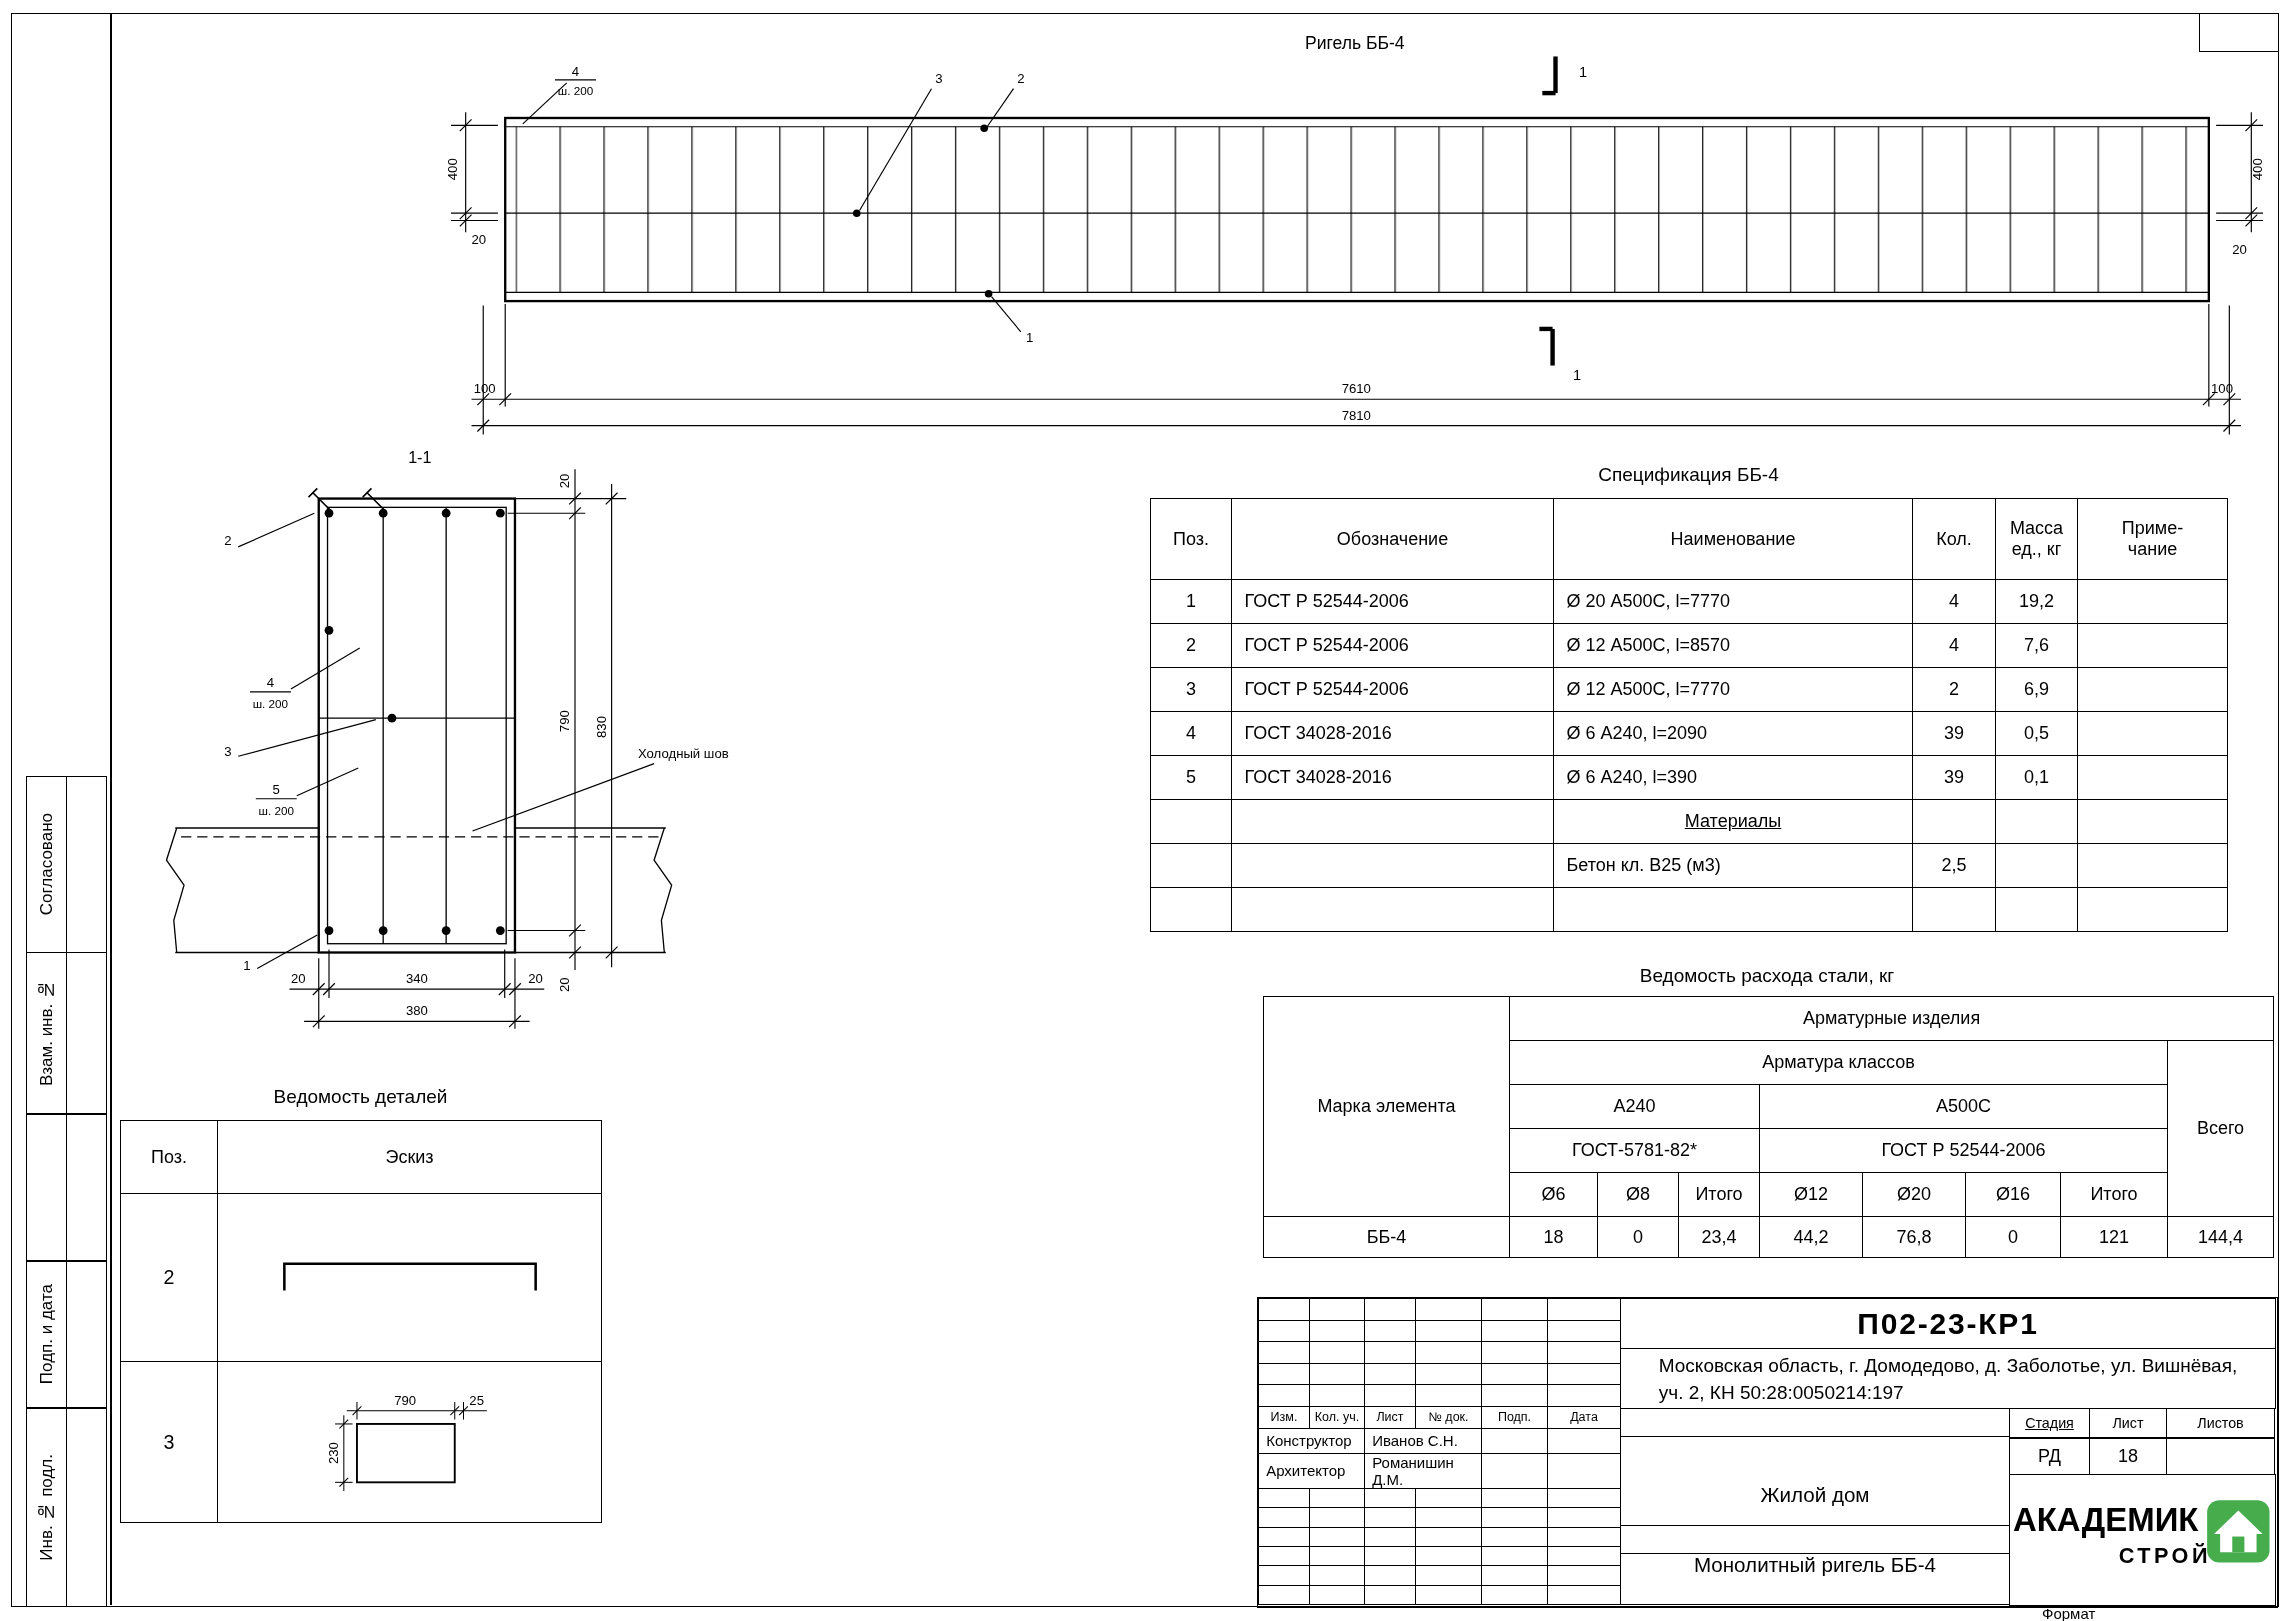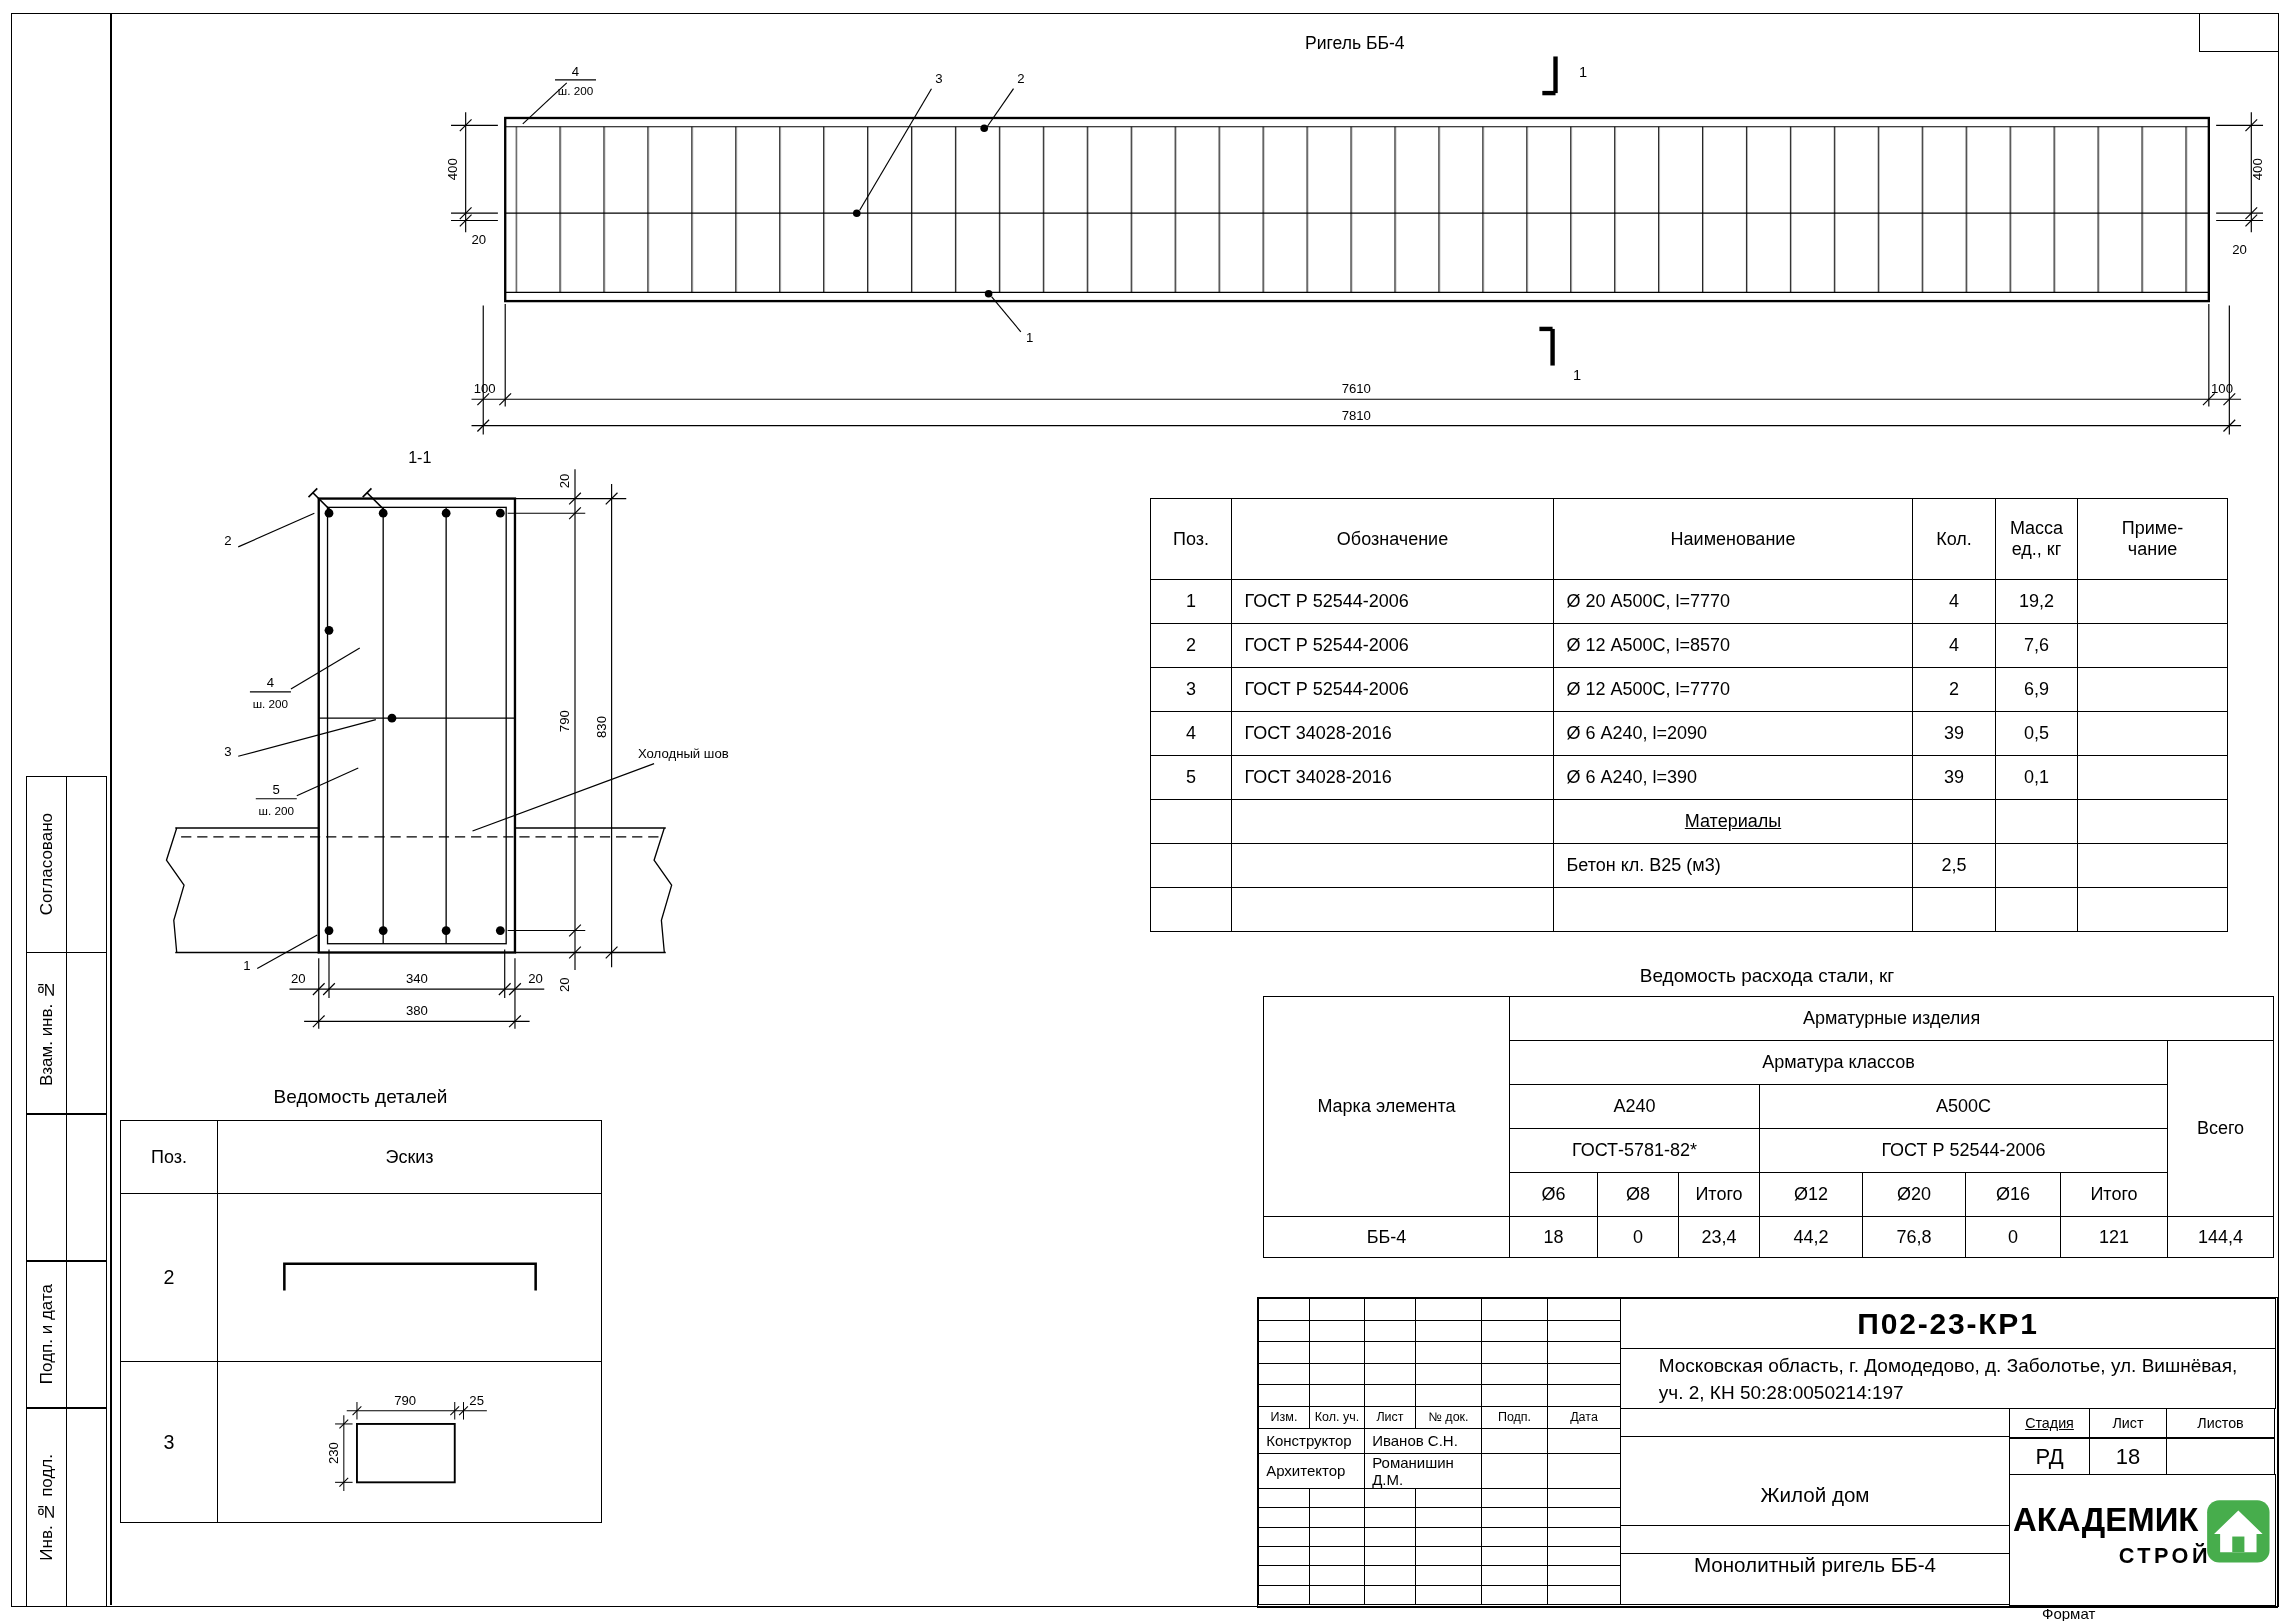--- a/index.html
+++ b/index.html
@@ -27,21 +27,21 @@
   
   .tb{position:absolute;left:1257px;top:1297px;width:1021px;height:311px;border:1.8px solid #000;box-sizing:border-box;}
   .tb .cell{position:absolute;border:0.9px solid #000;box-sizing:border-box;display:flex;align-items:center;justify-content:center;}
   .tb table{position:absolute;left:0;top:0;border:none;}
   .tb td{font-size:12.5px;}
   .tb .role td{font-size:15px;text-align:left;padding-left:7.2px;}
   .doc-num{font-size:30px;font-weight:bold;letter-spacing:1.8px;}
   .addr{font-size:19px;line-height:27px;}
   .big-cell{font-size:20.6px;}
   .stage-lbl{font-size:14.3px;}
-  .stage-val{font-size:22px;}
+  .stage-val{font-size:18px;}
   .fmt{position:absolute;top:1605px;font-size:15px;}
 </style>
 </head>
 <body>
 
 <div class="sheet">
 
   <div class="outer-border"></div>
   <div class="line" style="left:110px;top:12.5px;width:1.8px;height:1592px;"></div>
   <div class="notch"></div>
@@ -254,20 +254,21 @@
     </g>
     <text class="t9" x="156" y="372" text-anchor="middle">2</text>
     <text class="t9" x="185" y="469" text-anchor="middle">4</text>
     <text class="t8" x="185" y="483" text-anchor="middle">ш. 200</text>
     <text class="t9" x="156" y="516" text-anchor="middle">3</text>
     <text class="t9" x="189" y="542" text-anchor="middle">5</text>
     <text class="t8" x="189" y="556" text-anchor="middle">ш. 200</text>
     <text class="t9" x="169" y="662" text-anchor="middle">1</text>
   </svg>
 
+  <div class="tbl-title" style="left:1150px;top:464px;width:1077px;">Спецификация ББ-4</div>
   <table class="abs" style="left:1150px;top:498px;width:1077px;">
     <colgroup>
         <col style="width:81px">
         <col style="width:322px">
         <col style="width:359px">
         <col style="width:83px">
         <col style="width:82px">
         <col style="width:150px">
       </colgroup>
     <tbody>

